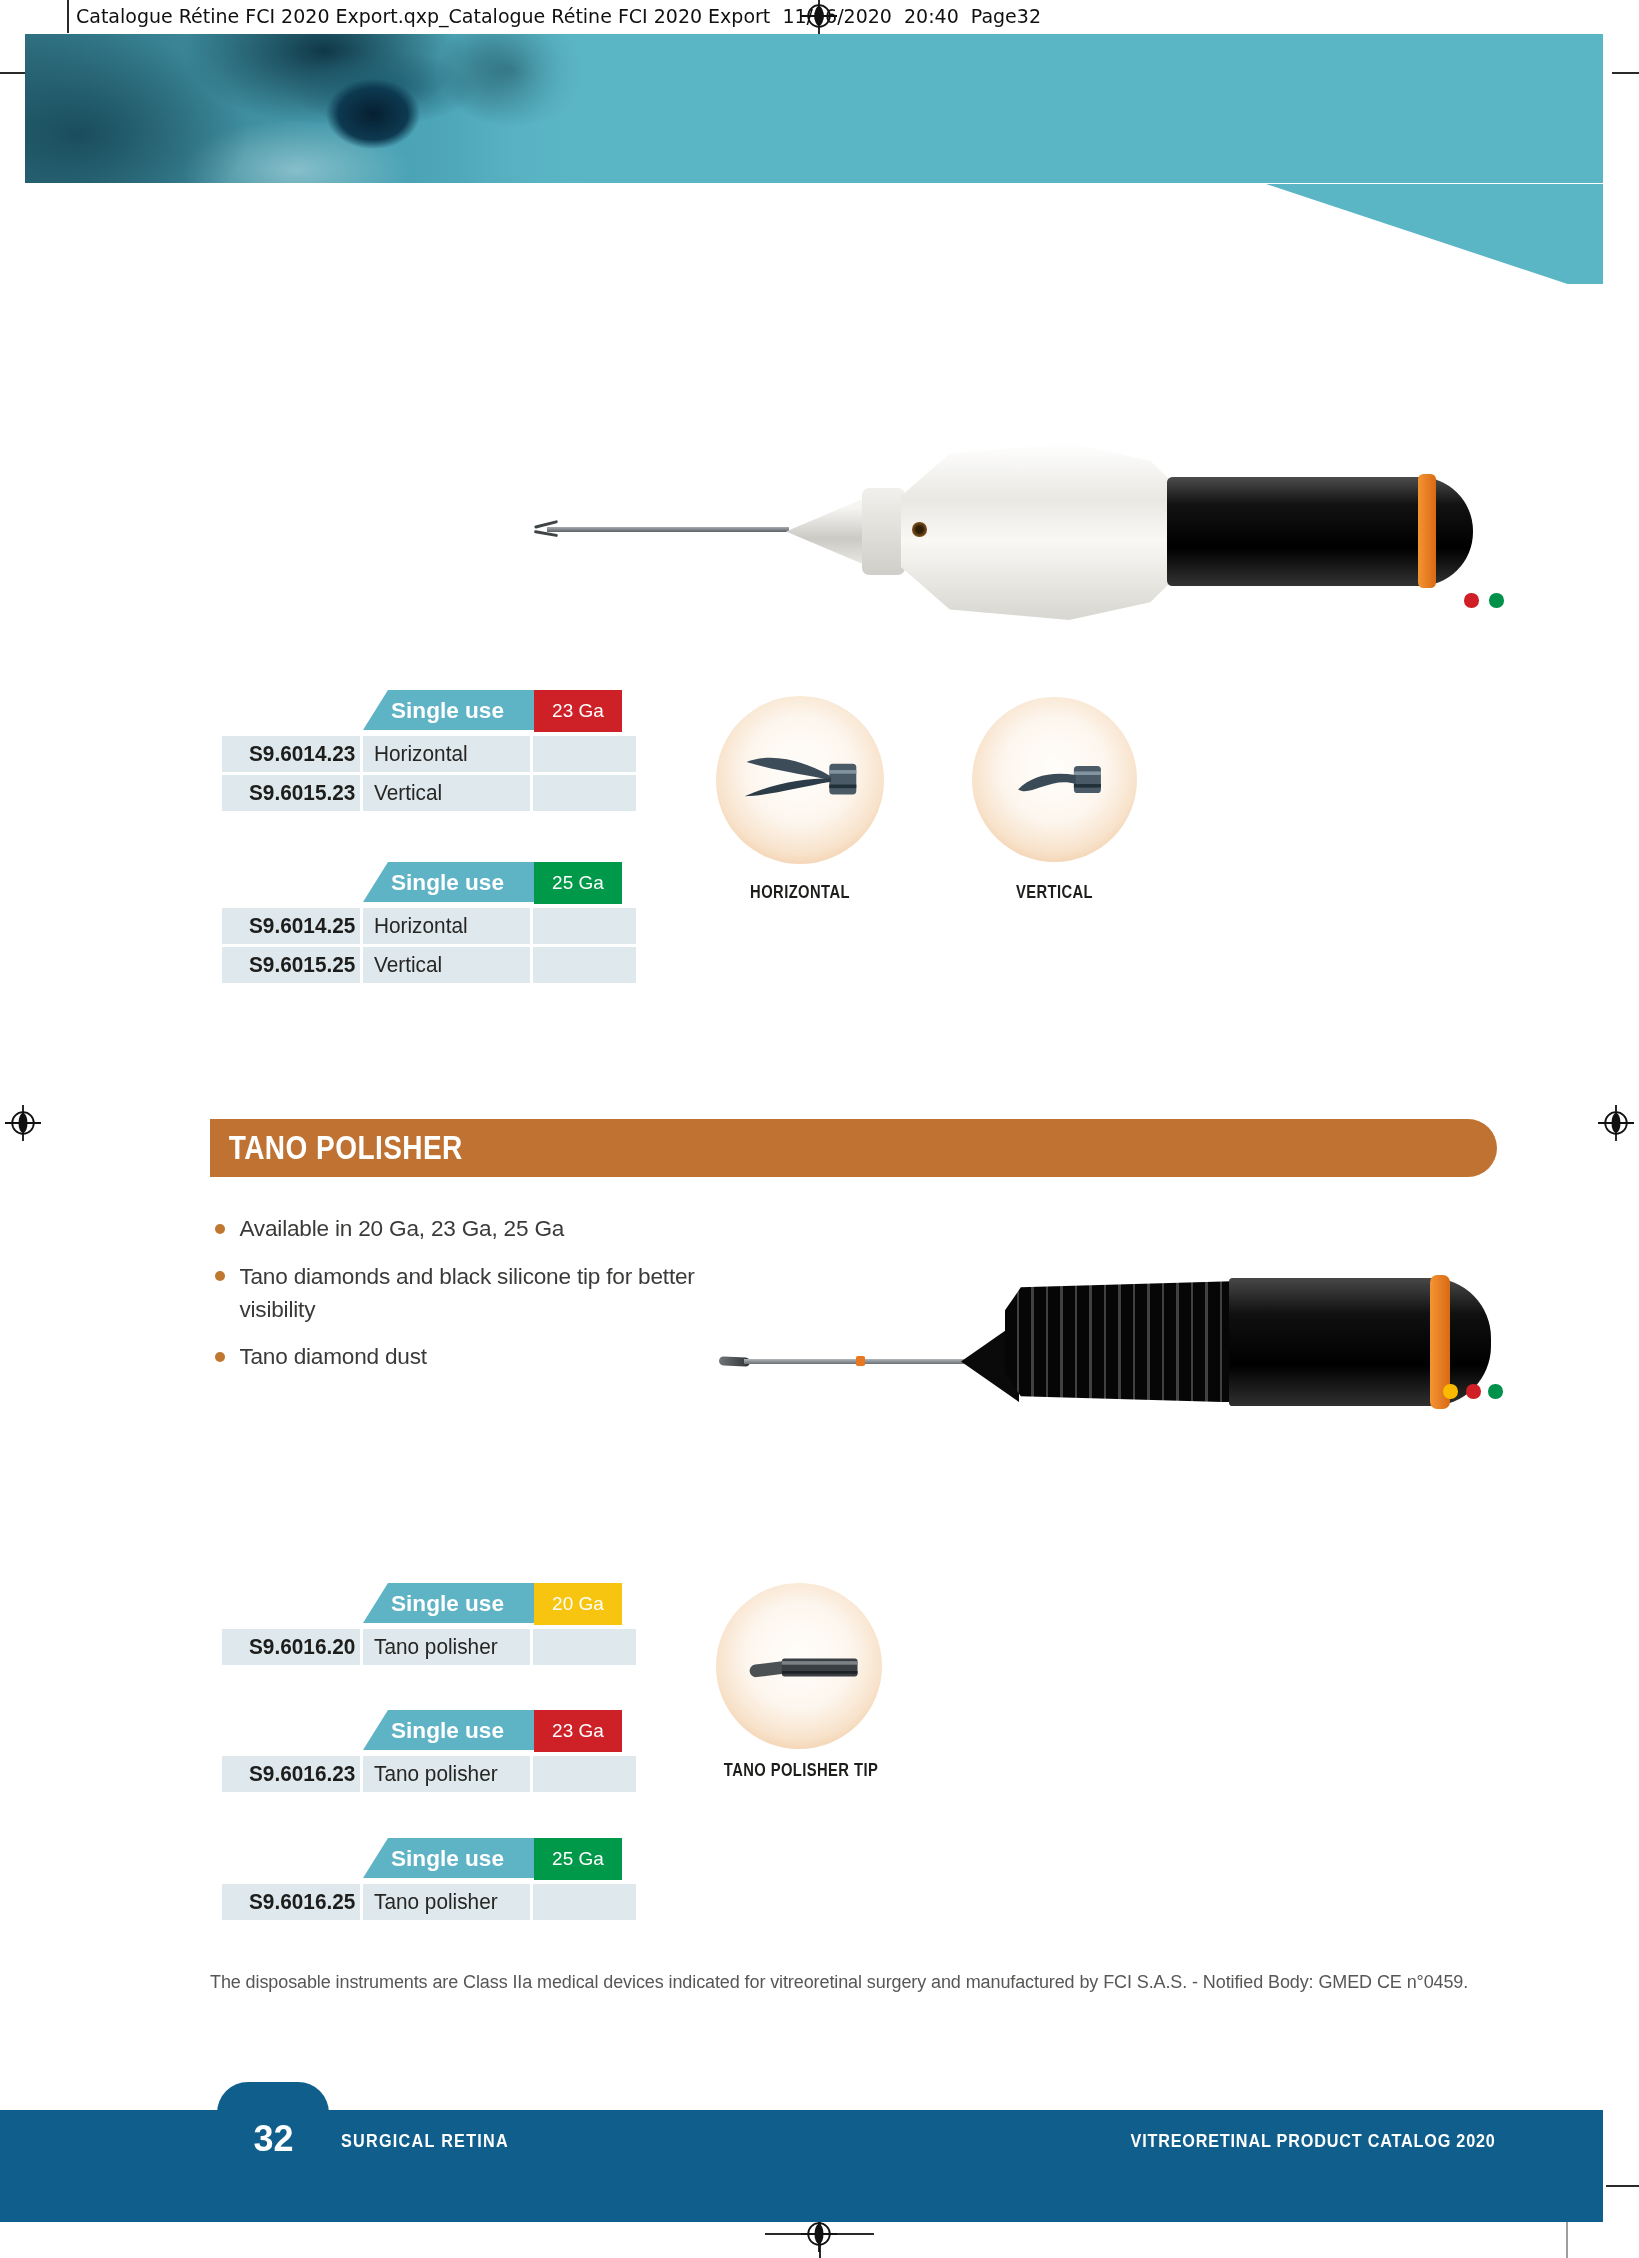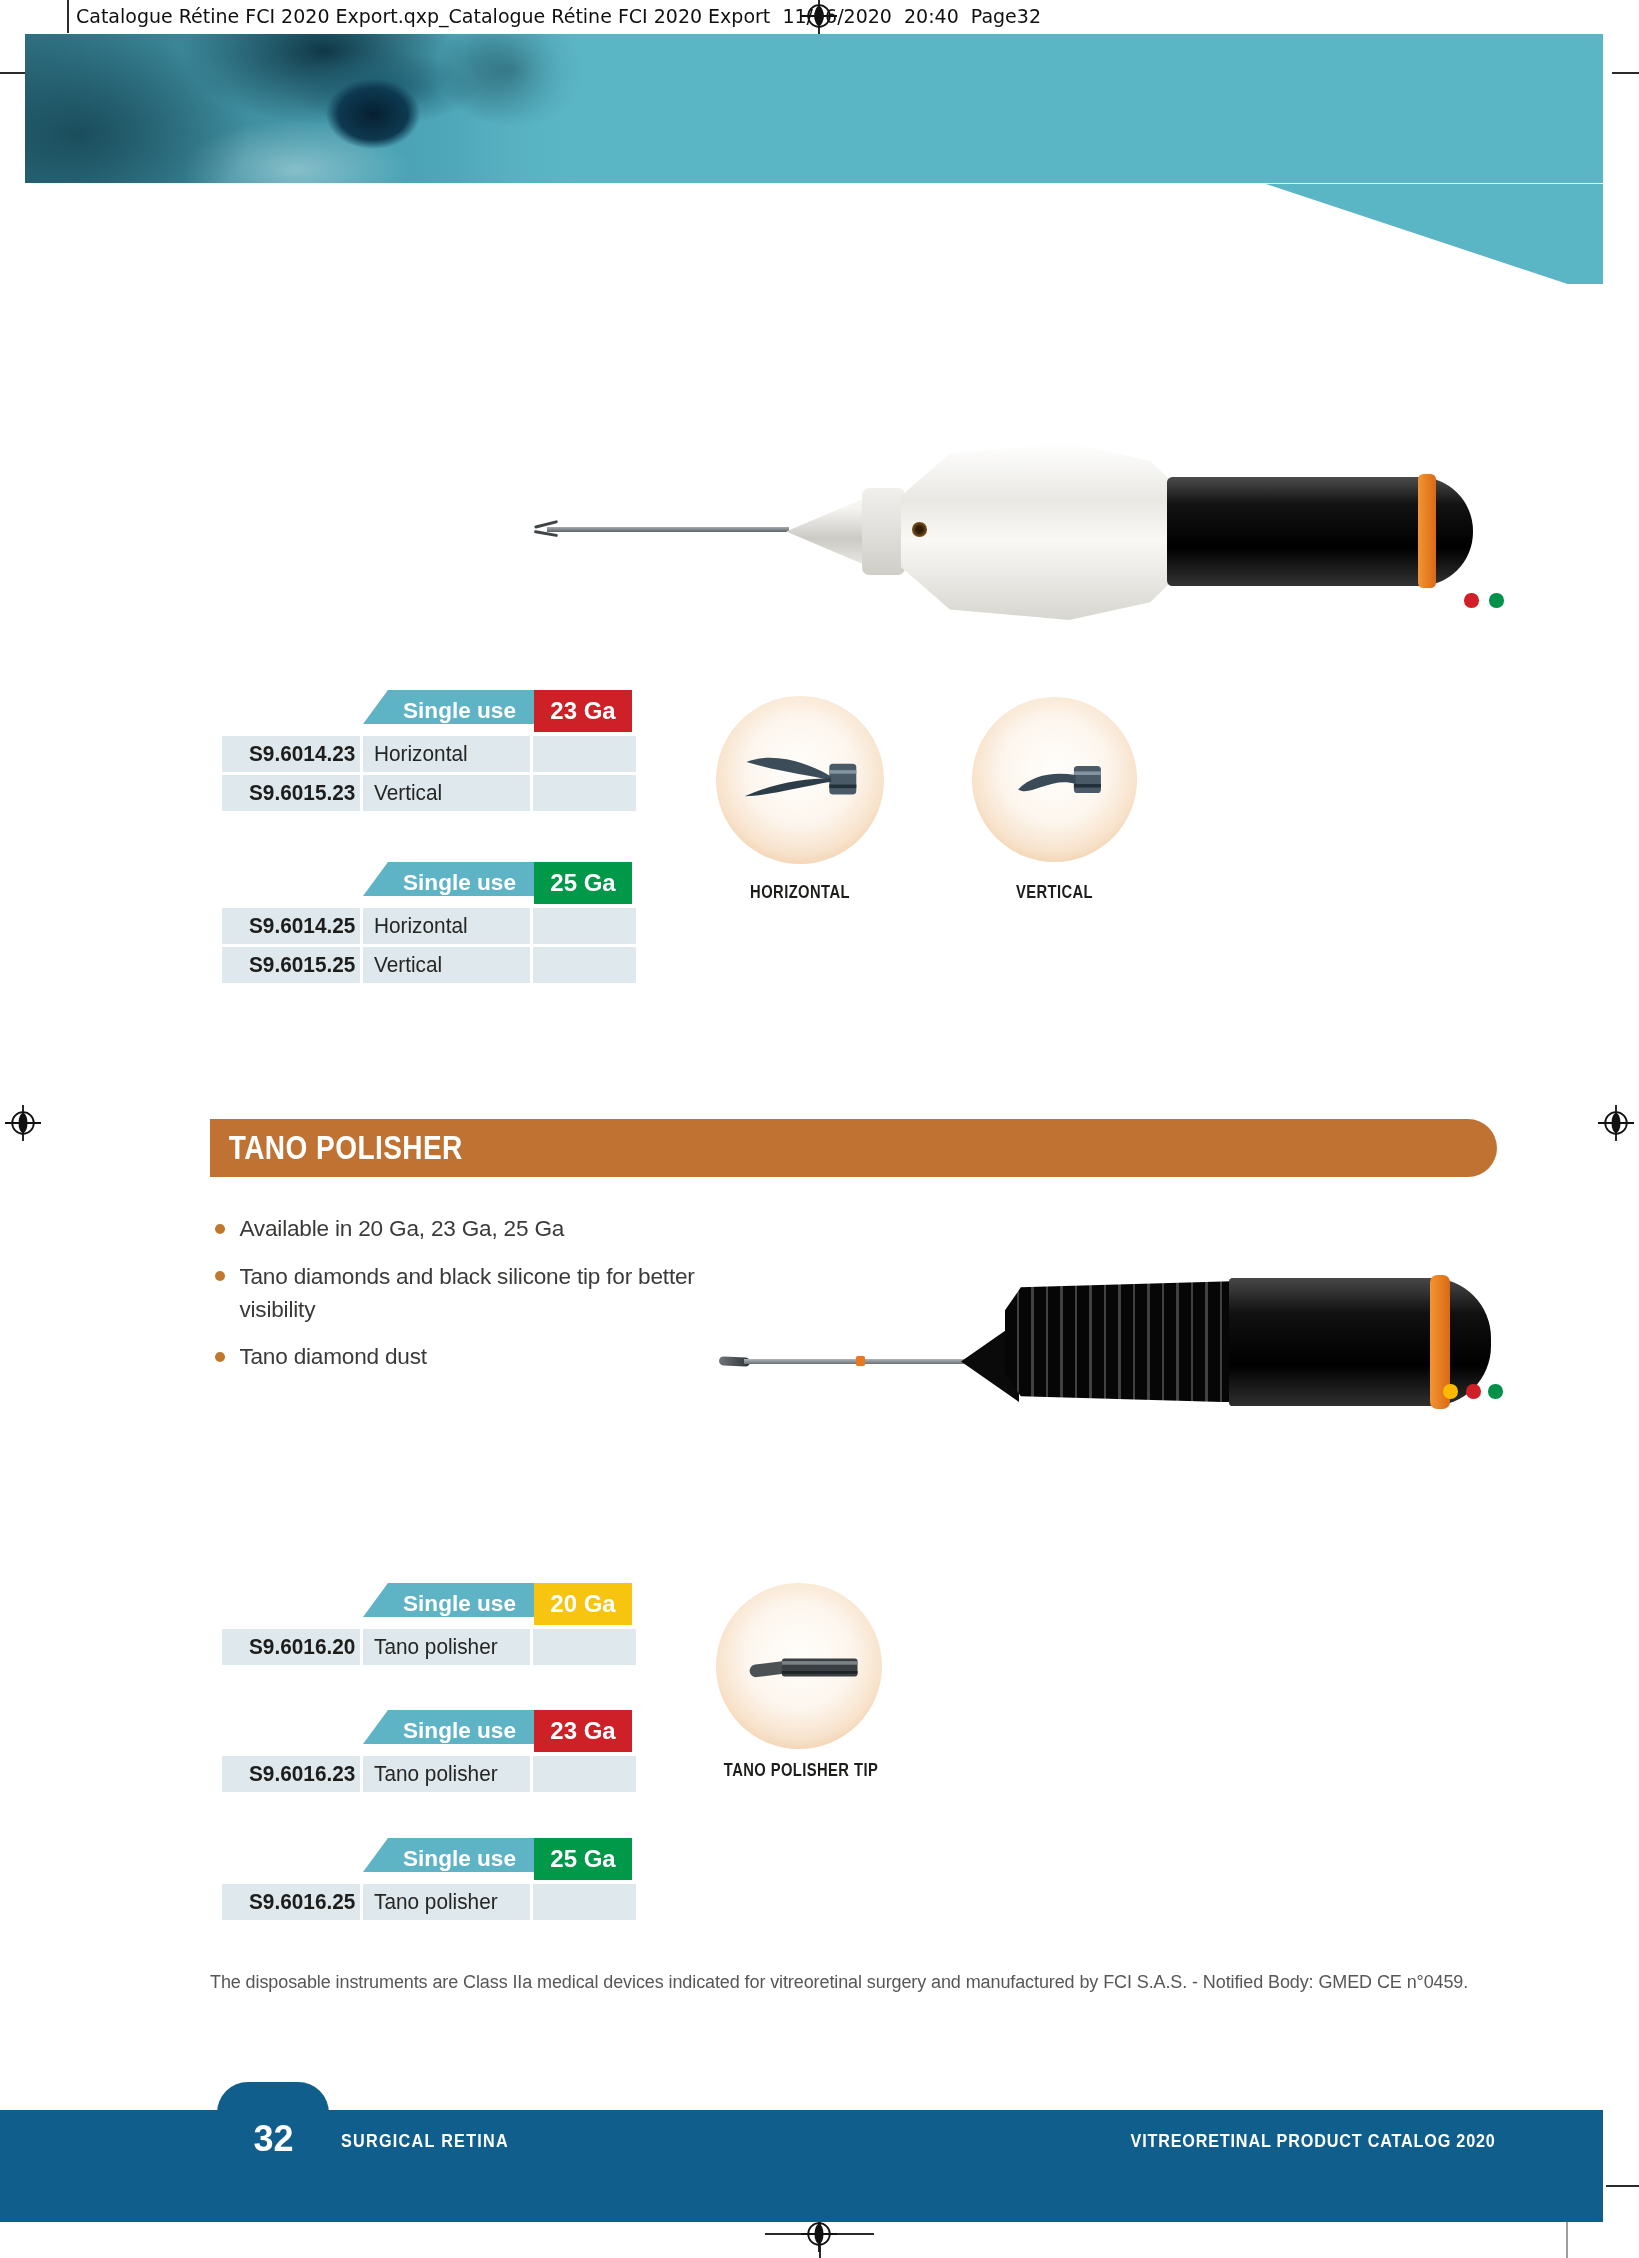--- a/index.html
+++ b/index.html
@@ -31,25 +31,25 @@
 
   
   .section-bar{position:absolute;left:210px;width:1287px;height:58px;background:#bf7231;
       border-radius:0 31px 31px 0;color:#fff;}
   .section-bar .t{display:inline-block;font-size:33px;font-weight:bold;line-height:58px;
       padding-left:22px;transform:scaleX(.85);transform-origin:left center;letter-spacing:0.5px;}
 
   
   .ptable{position:absolute;left:222px;width:414px;}
   .thead{position:relative;height:42px;}
-  .thead .single{position:absolute;left:141px;top:0;width:171px;height:34px;background:#5eb3c5;
+  .thead .single{position:absolute;left:141px;top:0;width:171px;height:40px;background:#5eb3c5;
       clip-path:polygon(25px 0,100% 0,100% 100%,0 100%);color:#fff;font-weight:bold;font-size:22.6px;
-      line-height:42px;text-align:right;padding-right:18px;box-sizing:border-box;}
-  .thead .ga{position:absolute;left:312px;top:0;width:98px;height:42px;color:#fff;font-weight:bold;
-      font-size:24px;line-height:42px;text-align:center;}
+      line-height:42px;text-align:right;padding-right:30px;box-sizing:border-box;}
+  .thead .ga{position:absolute;left:312px;top:0;width:88px;height:42px;color:#fff;font-weight:normal;
+      font-size:19px;line-height:42px;text-align:center;}
   .ga-red{background:#ce2027}.ga-green{background:#009849}.ga-yellow{background:#f7c40f}
   .trow{position:relative;height:36px;margin-top:3.6px;background:#dfe9ed;}
   .trow::before,.trow::after{content:"";position:absolute;top:0;width:2.7px;height:100%;background:#fff;}
   .trow::before{left:138px}.trow::after{left:308px}
   .trow .code{position:absolute;left:27px;line-height:36px;font-weight:bold;font-size:22.6px;color:#1d1d1b;
       transform:scaleX(.92);transform-origin:left center;white-space:nowrap;}
   .trow .desc{position:absolute;left:152px;line-height:36px;font-size:22.6px;color:#262624;
       transform:scaleX(.92);transform-origin:left center;white-space:nowrap;}
 
   

